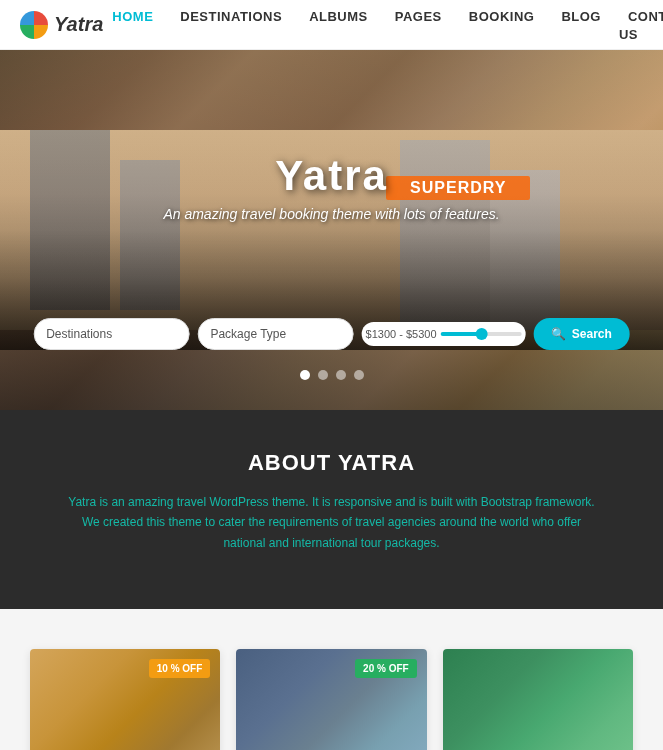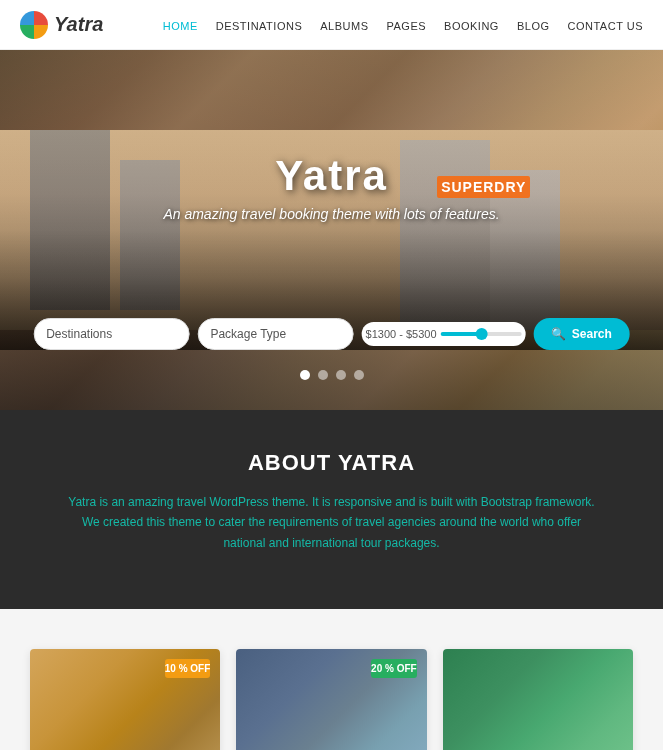--- a/index.html
+++ b/index.html
@@ -13,22 +13,22 @@
     }
     .logo { display: flex; align-items: center; gap: 6px; }
     .logo-icon {
       width: 28px; height: 28px;
       background: conic-gradient(#e74c3c 0deg 90deg, #f39c12 90deg 180deg, #27ae60 180deg 270deg, #3498db 270deg 360deg);
       border-radius: 50%; position: relative;
     }
     .logo-text { font-size: 20px; font-weight: bold; color: #333; font-style: italic; }
     .nav-links { display: flex; gap: 18px; list-style: none; }
     .nav-links li a {
-      font-size: 11px; font-weight: 400; color: #333; text-decoration: none;
-      text-transform: uppercase; letter-spacing: 0.5px;
+      font-size: 13px; font-weight: 700; color: #333; text-decoration: none;
+      text-transform: uppercase; letter-spacing: 0.5px; margin-left: 9px;
     }
     .nav-links li.active a { color: #00bcd4; }
 
     
     .hero {
       position: relative; width: 100%; height: 360px;
       background: #2c3e50;
       overflow: hidden;
     }
     
@@ -148,28 +148,28 @@
     }
     
     .card-img-1 { background: linear-gradient(135deg, #d4a55a 0%, #c8943a 30%, #b8831a 50%, #a07830 70%, #c4a060 100%); }
     .card-img-2 { background: linear-gradient(135deg, #4a6080 0%, #5a7090 30%, #6a8090 50%, #78a0b0 70%, #8ab0c8 100%); }
     .card-img-3 { background: linear-gradient(135deg, #2d8050 0%, #3d9060 30%, #48a870 50%, #60b880 70%, #78c890 100%); }
 
     
     .discount-badge {
       position: absolute; top: 10px; right: 10px;
       background: #f39c12; color: #fff; font-size: 10px; font-weight: 700;
-      padding: 4px 0; border-radius: 3px; text-transform: uppercase;
+      padding: 4px 8px; border-radius: 3px; text-transform: uppercase;
     }
     .discount-badge.green { background: #27ae60; }
 
     
     .hero-brand-overlay {
       position: absolute; top: 35%; right: 20%; background: rgba(255,100,0,0.8);
-      color: #fff; font-size: 14px; font-weight: 900; padding: 3px 4px;
+      color: #fff; font-size: 16px; font-weight: 900; padding: 3px 24px;
       text-transform: uppercase; letter-spacing: 1px; border-radius: 2px;
     }
   </style>
 </head>
 <body>
 
 <nav>
   <div class="logo">
     <div class="logo-icon"></div>
     <span class="logo-text">Yatra</span>

